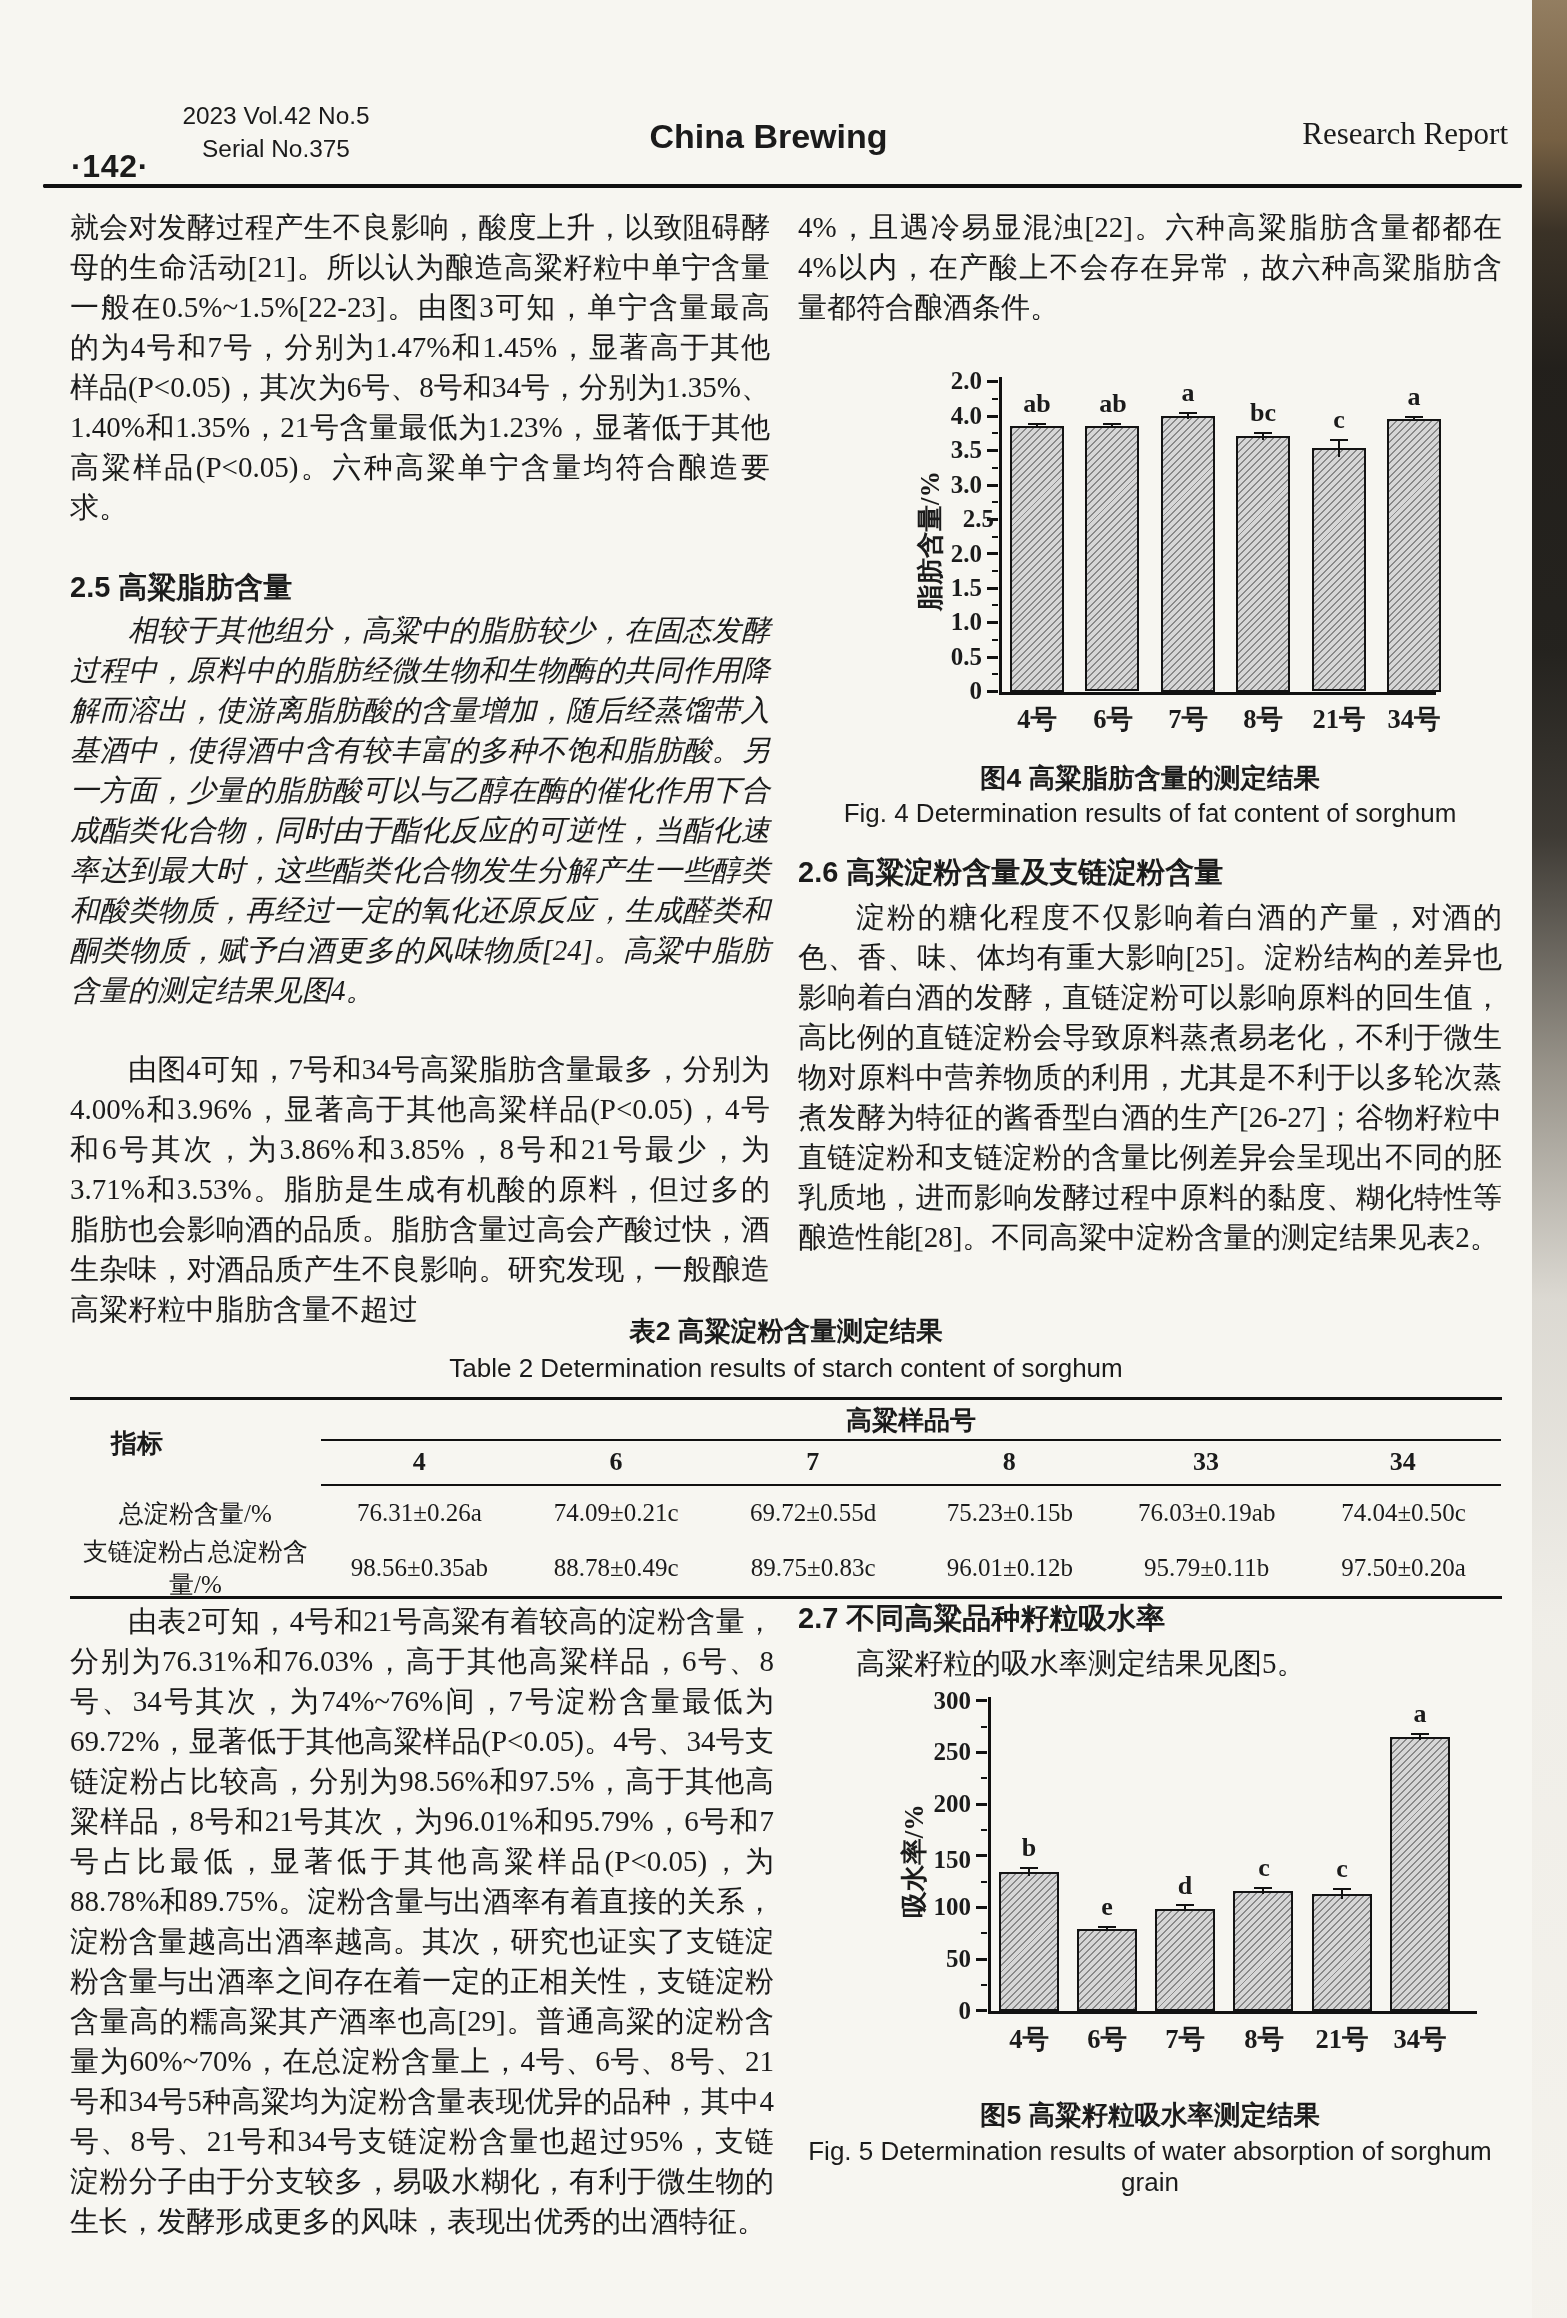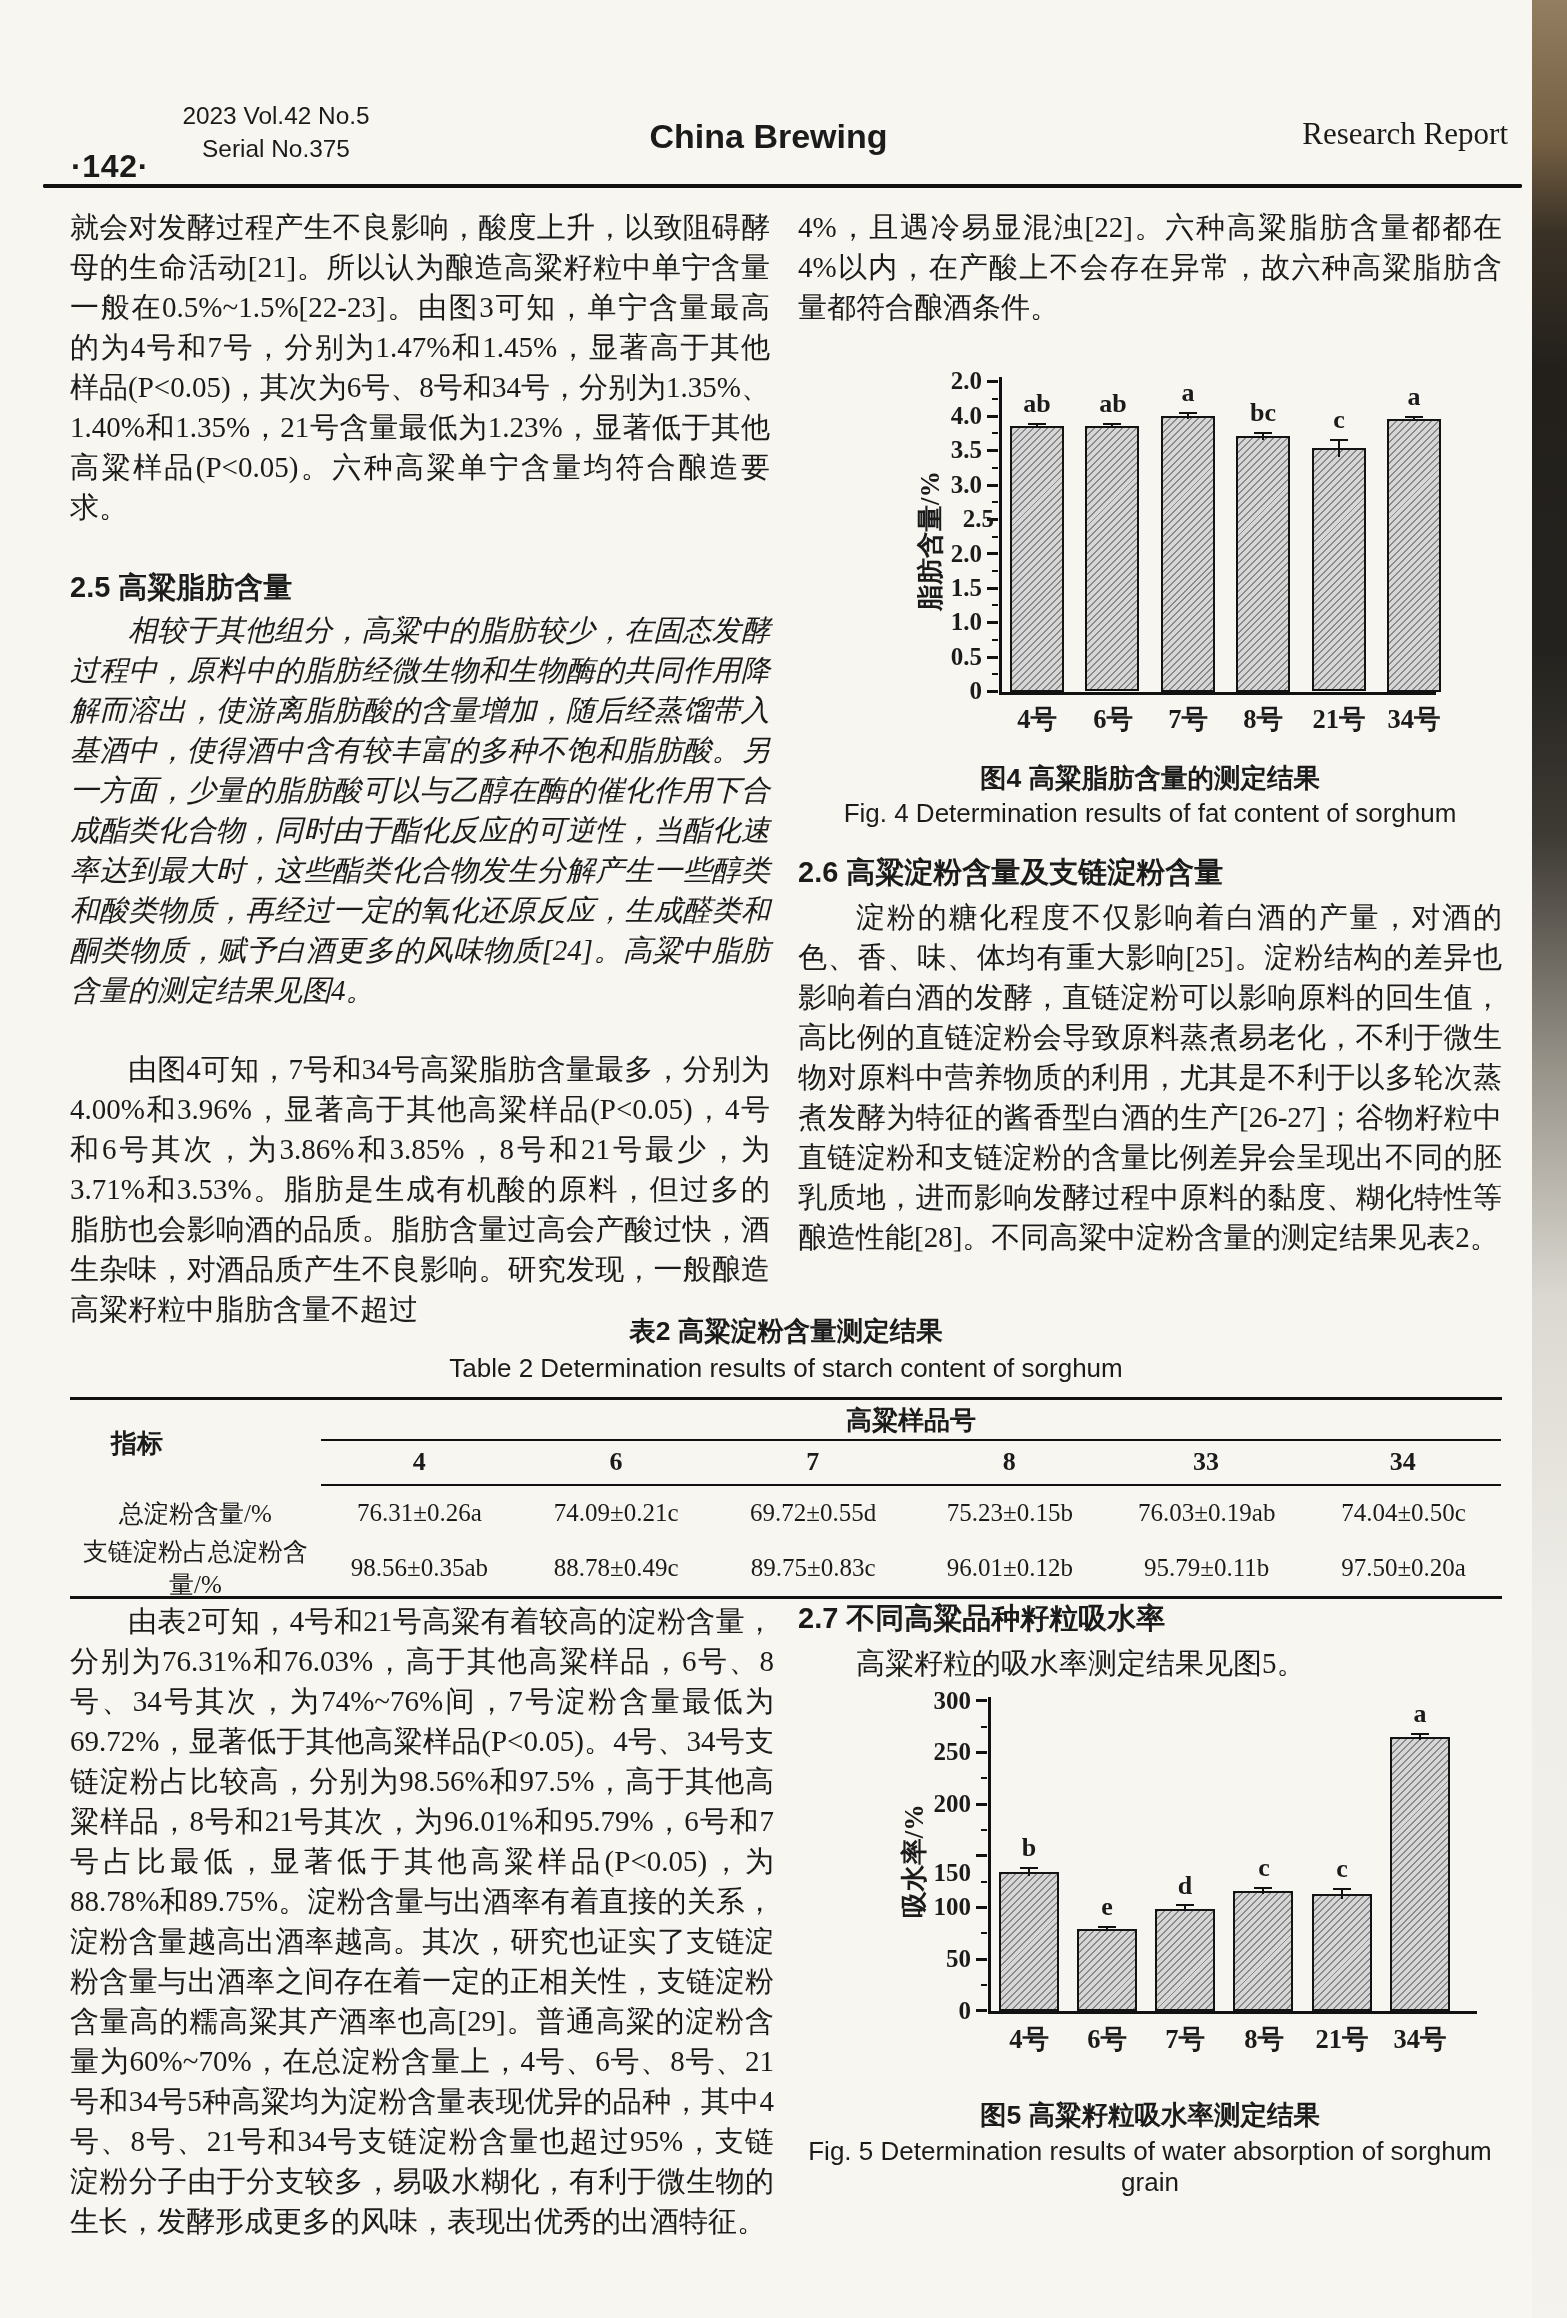--- a/index.html
+++ b/index.html
@@ -188,21 +188,21 @@
       <div class="tick" style="left: 61px; top: 318px; width: 11.2px; height: 2.8px;"></div>
       <div class="ticklab" style="left: 0px; top: 307px; width: 56px;">0</div>
       <div class="tick" style="left: 66px; top: 293px; width: 6.3px; height: 2.1px;"></div>
       <div class="tick" style="left: 61px; top: 267px; width: 11.2px; height: 2.8px;"></div>
       <div class="ticklab" style="left: 0px; top: 255px; width: 56px;">50</div>
       <div class="tick" style="left: 66px; top: 241px; width: 6.3px; height: 2.1px;"></div>
       <div class="tick" style="left: 61px; top: 215px; width: 11.2px; height: 2.8px;"></div>
       <div class="ticklab" style="left: 0px; top: 203px; width: 56px;">100</div>
       <div class="tick" style="left: 66px; top: 190px; width: 6.3px; height: 2.1px;"></div>
       <div class="tick" style="left: 61px; top: 163px; width: 11.2px; height: 2.8px;"></div>
-      <div class="ticklab" style="left: 0px; top: 169px; width: 56px;">150</div>
+      <div class="ticklab" style="left: 0px; top: 156px; width: 56px;">150</div>
       <div class="tick" style="left: 66px; top: 138px; width: 6.3px; height: 2.1px;"></div>
       <div class="tick" style="left: 61px; top: 112px; width: 11.2px; height: 2.8px;"></div>
       <div class="ticklab" style="left: 0px; top: 100px; width: 56px;">200</div>
       <div class="tick" style="left: 66px; top: 86px; width: 6.3px; height: 2.1px;"></div>
       <div class="tick" style="left: 61px; top: 60px; width: 11.2px; height: 2.8px;"></div>
       <div class="ticklab" style="left: 0px; top: 48px; width: 56px;">250</div>
       <div class="tick" style="left: 66px; top: 35px; width: 6.3px; height: 2.1px;"></div>
       <div class="tick" style="left: 61px; top: 8.4px; width: 11.2px; height: 2.8px;"></div>
       <div class="ticklab" style="left: 0px; top: -3.5px; width: 56px;">300</div>
       <div class="bar" style="left: 84px; top: 181px; width: 60px; height: 139px;"></div>

